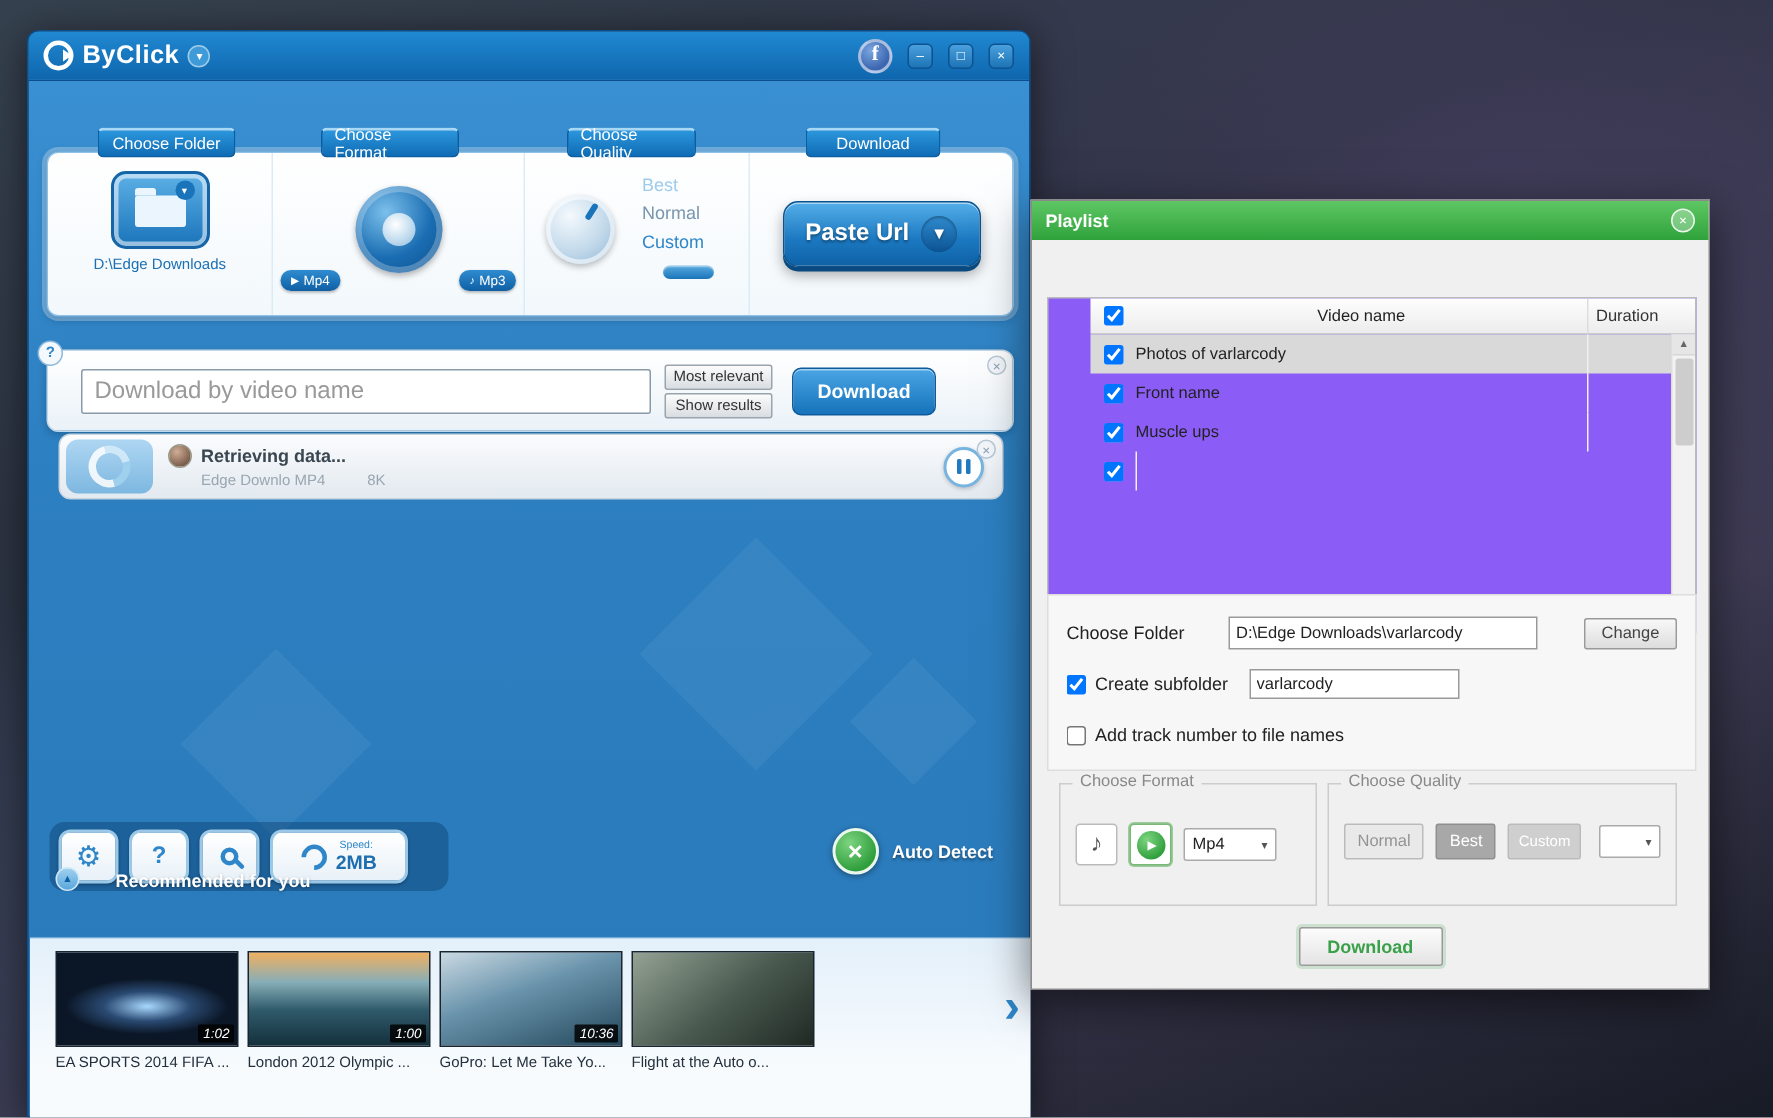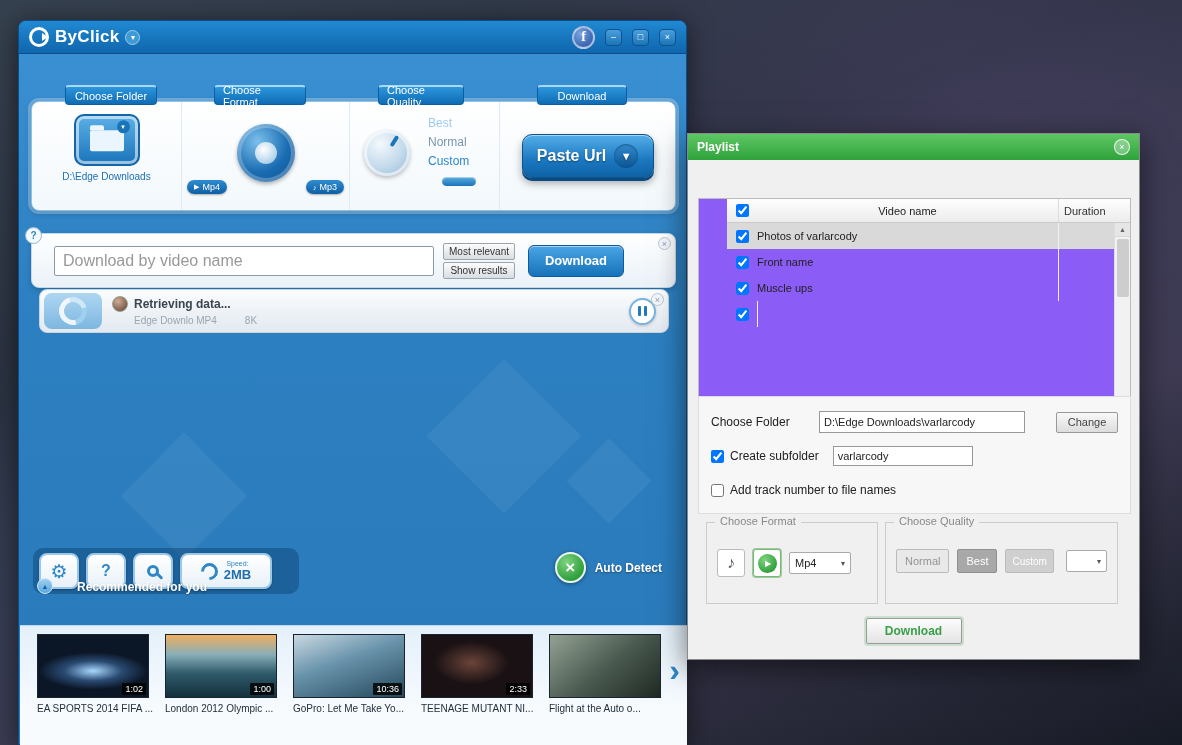--- a/index.html
+++ b/index.html
@@ -147,21 +147,21 @@
 
   
   .rec-header { position:absolute; left:18px; top:557px; z-index:2; display:flex; align-items:flex-end; gap:24px; cursor:pointer; }
   .rec-collapse { width:16px; height:16px; border-radius:50%; background:linear-gradient(#9fd0ef,#5aa7dd);
     border:1px solid #cfe8f8; color:#0d5fa6; font-size:7px; display:flex; align-items:center; justify-content:center; }
   .rec-title { color:#fff; font-weight:bold; font-size:12px; text-shadow:0 1px 2px rgba(0,0,0,.35); }
   .thumbs { position:absolute; left:1px; top:604px; width:667px; height:121px; z-index:2;
     background:linear-gradient(#e4f0fa,#f7fbfe 70%); border-top:1px solid #bcd9ef;
     display:flex; gap:6px; padding:8px 0 0 17px; }
   .thumb { width:122px; cursor:pointer; }
-  .timg { width:112px; height:64px; position:relative; border:1px solid #1a2430; }
+  .timg { width:122px; height:64px; position:relative; border:1px solid #1a2430;font-style:italic; }
   .dur { position:absolute; right:2px; bottom:2px; background:rgba(0,0,0,.82); color:#fff; font-size:9px;
     padding:1px 3px; border-radius:1px; }
   .dur:empty { display:none; }
   .ttitle { font-size:10px; color:#24303c; padding-top:5px; white-space:nowrap; overflow:hidden; }
   .t1 { background:radial-gradient(64px 22px at 50% 58%, #a8d8ff 0%, #2a4a72 45%, #0b1626 85%); }
   .t2 { background:linear-gradient(#f0b060 0%, #86aeb8 32%, #2f5a6a 62%, #14303c 100%); }
   .t3 { background:linear-gradient(160deg,#cad9e2 0%, #6a94ac 42%, #24485c 100%); }
   .t4 { background:radial-gradient(52px 30px at 45% 45%, #6a4438, #191114 72%); }
   .t5 { background:linear-gradient(140deg,#93a293 0%, #4a5a50 52%, #1f2923 100%); }
   .next { position:absolute; right:7px; top:28px; font-size:32px; font-weight:bold; color:#2f86c8; line-height:1; cursor:pointer; }
@@ -359,26 +359,20 @@
         </div>
       <div class="ttitle">London 2012 Olympic ...</div>
     </div>
     <div class="thumb">
       <div class="timg t3">
           <span class="dur">10:36</span>
         </div>
       <div class="ttitle">GoPro: Let Me Take Yo...</div>
     </div>
     <div class="thumb">
-      <div class="timg t4">
-          <span class="dur">2:33</span>
-        </div>
-      <div class="ttitle">TEENAGE MUTANT NI...</div>
-    </div>
-    <div class="thumb">
       <div class="timg t5"></div>
       <div class="ttitle">Flight at the Auto o...</div>
     </div>
     <span class="next">›</span>
   </div>
 
 </div>
 
 <div class="plist">
   <div class="pl-titlebar">

